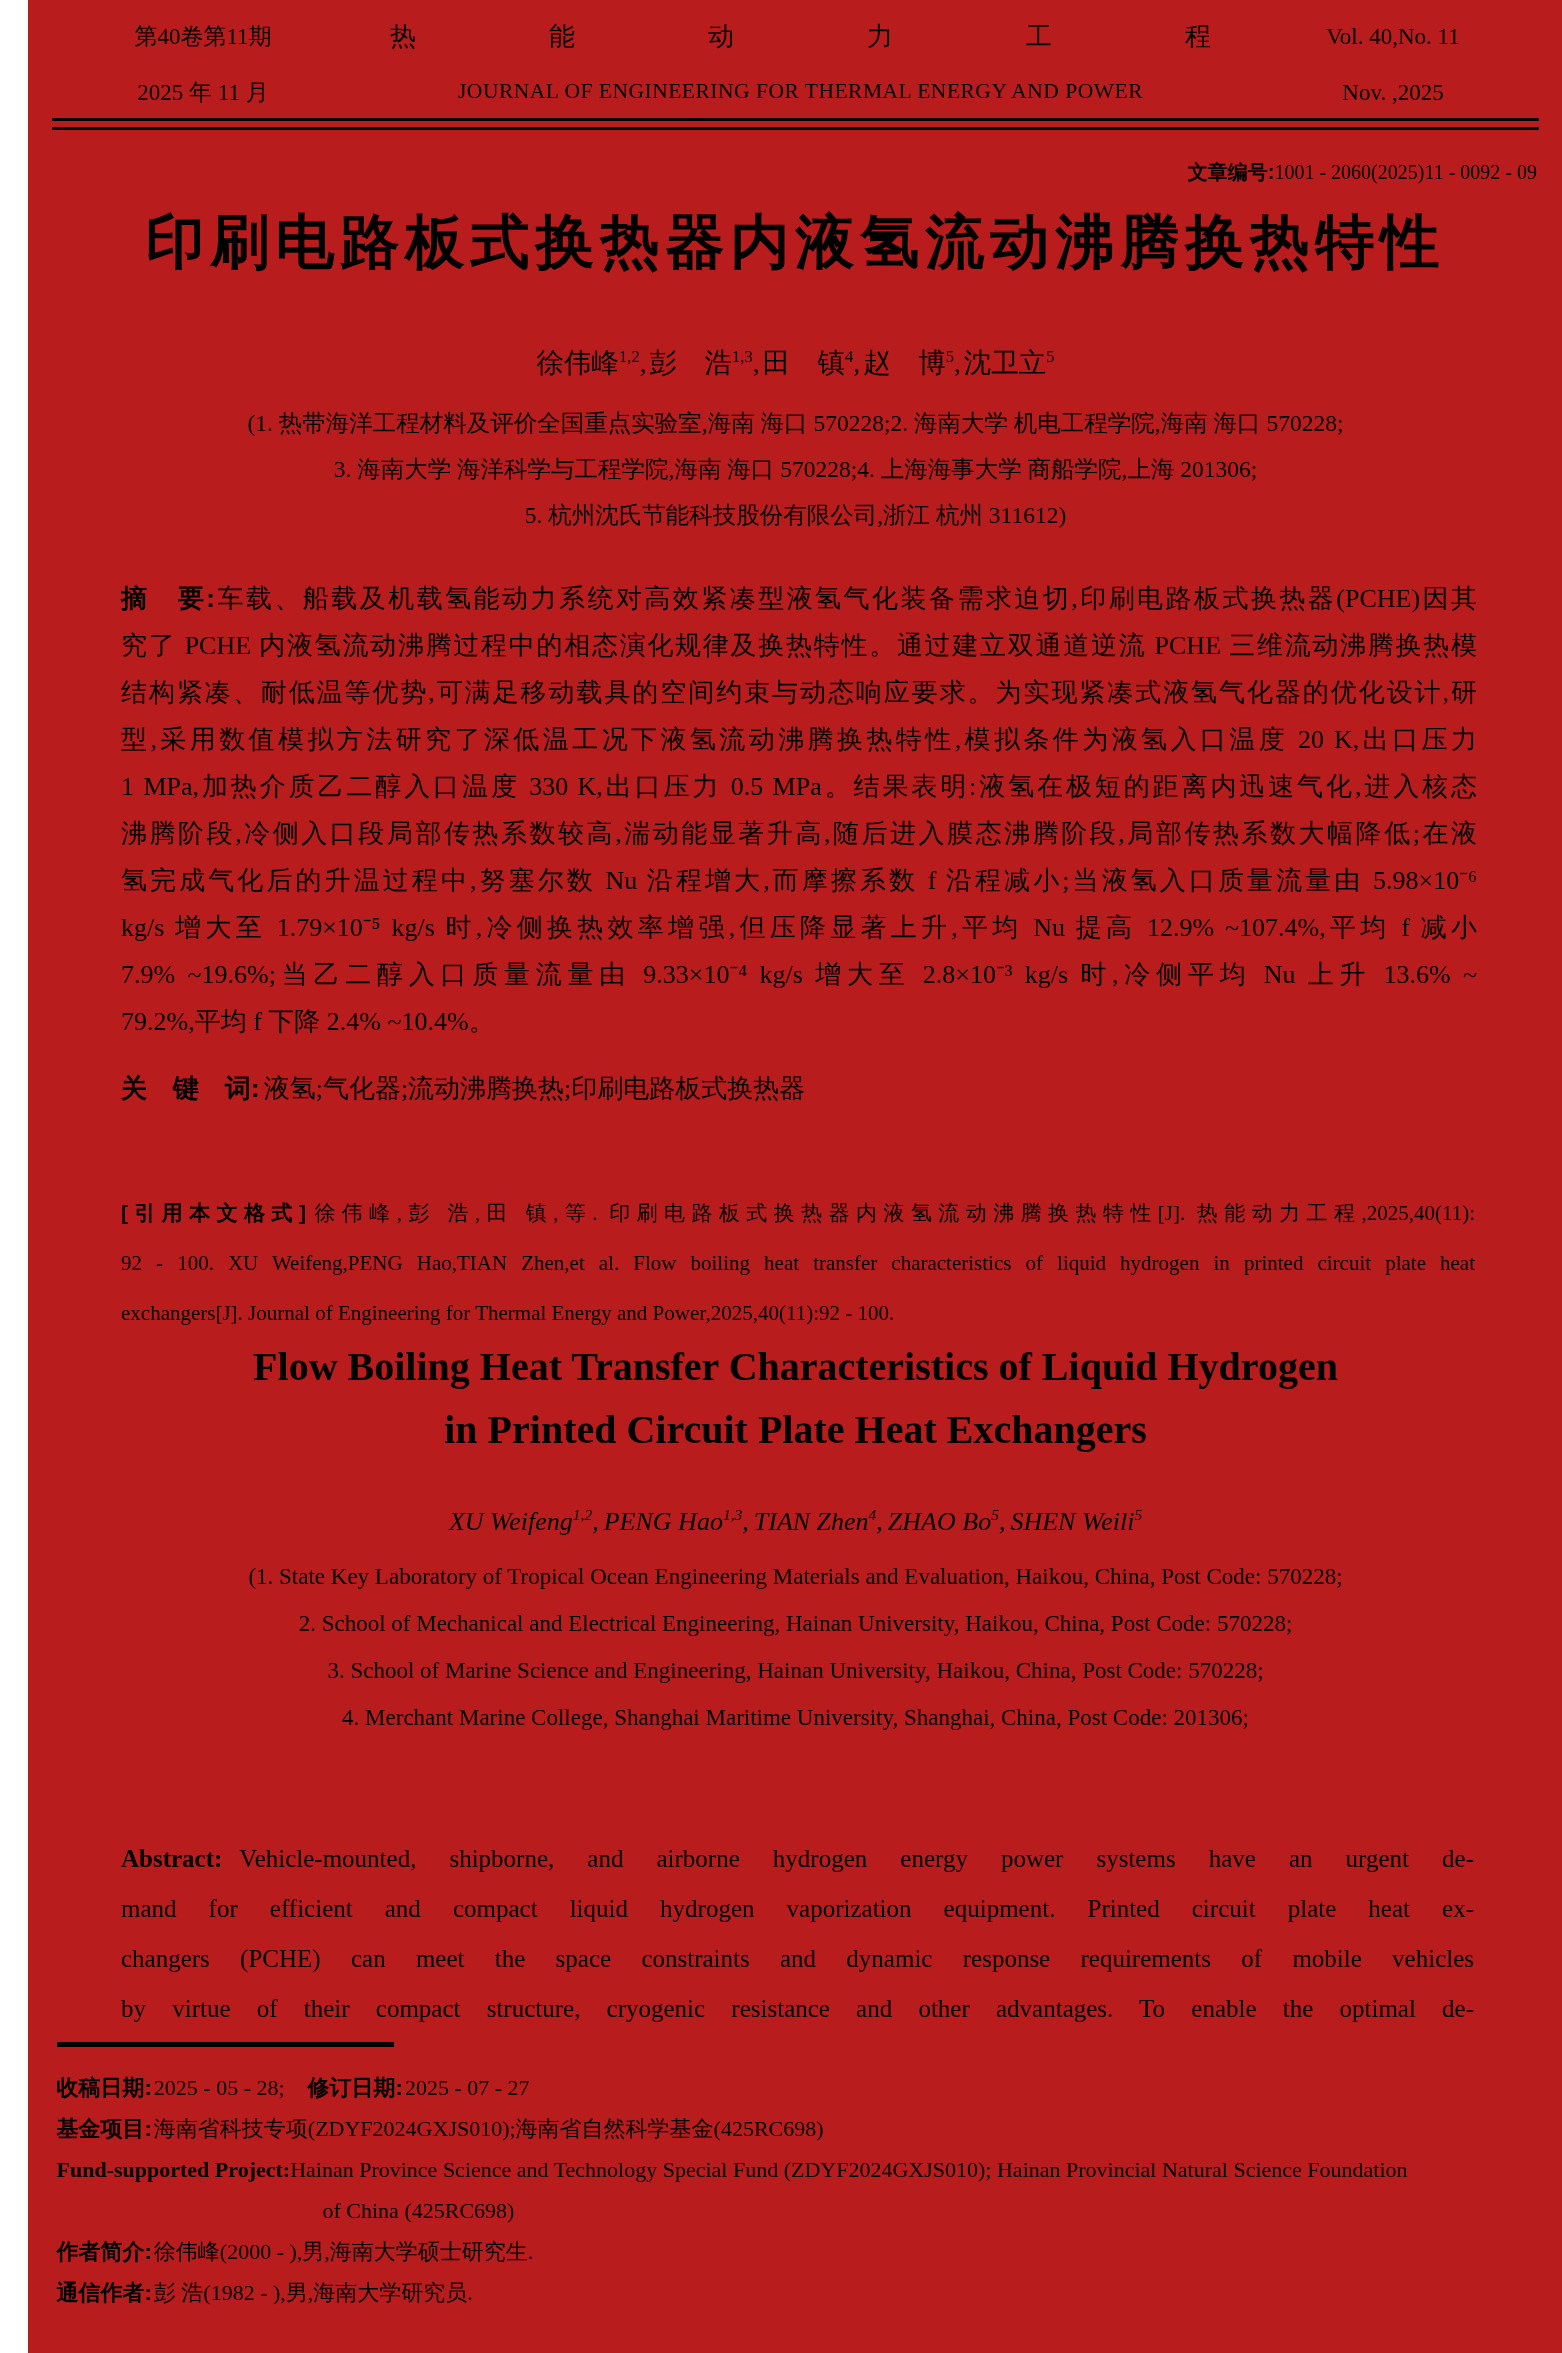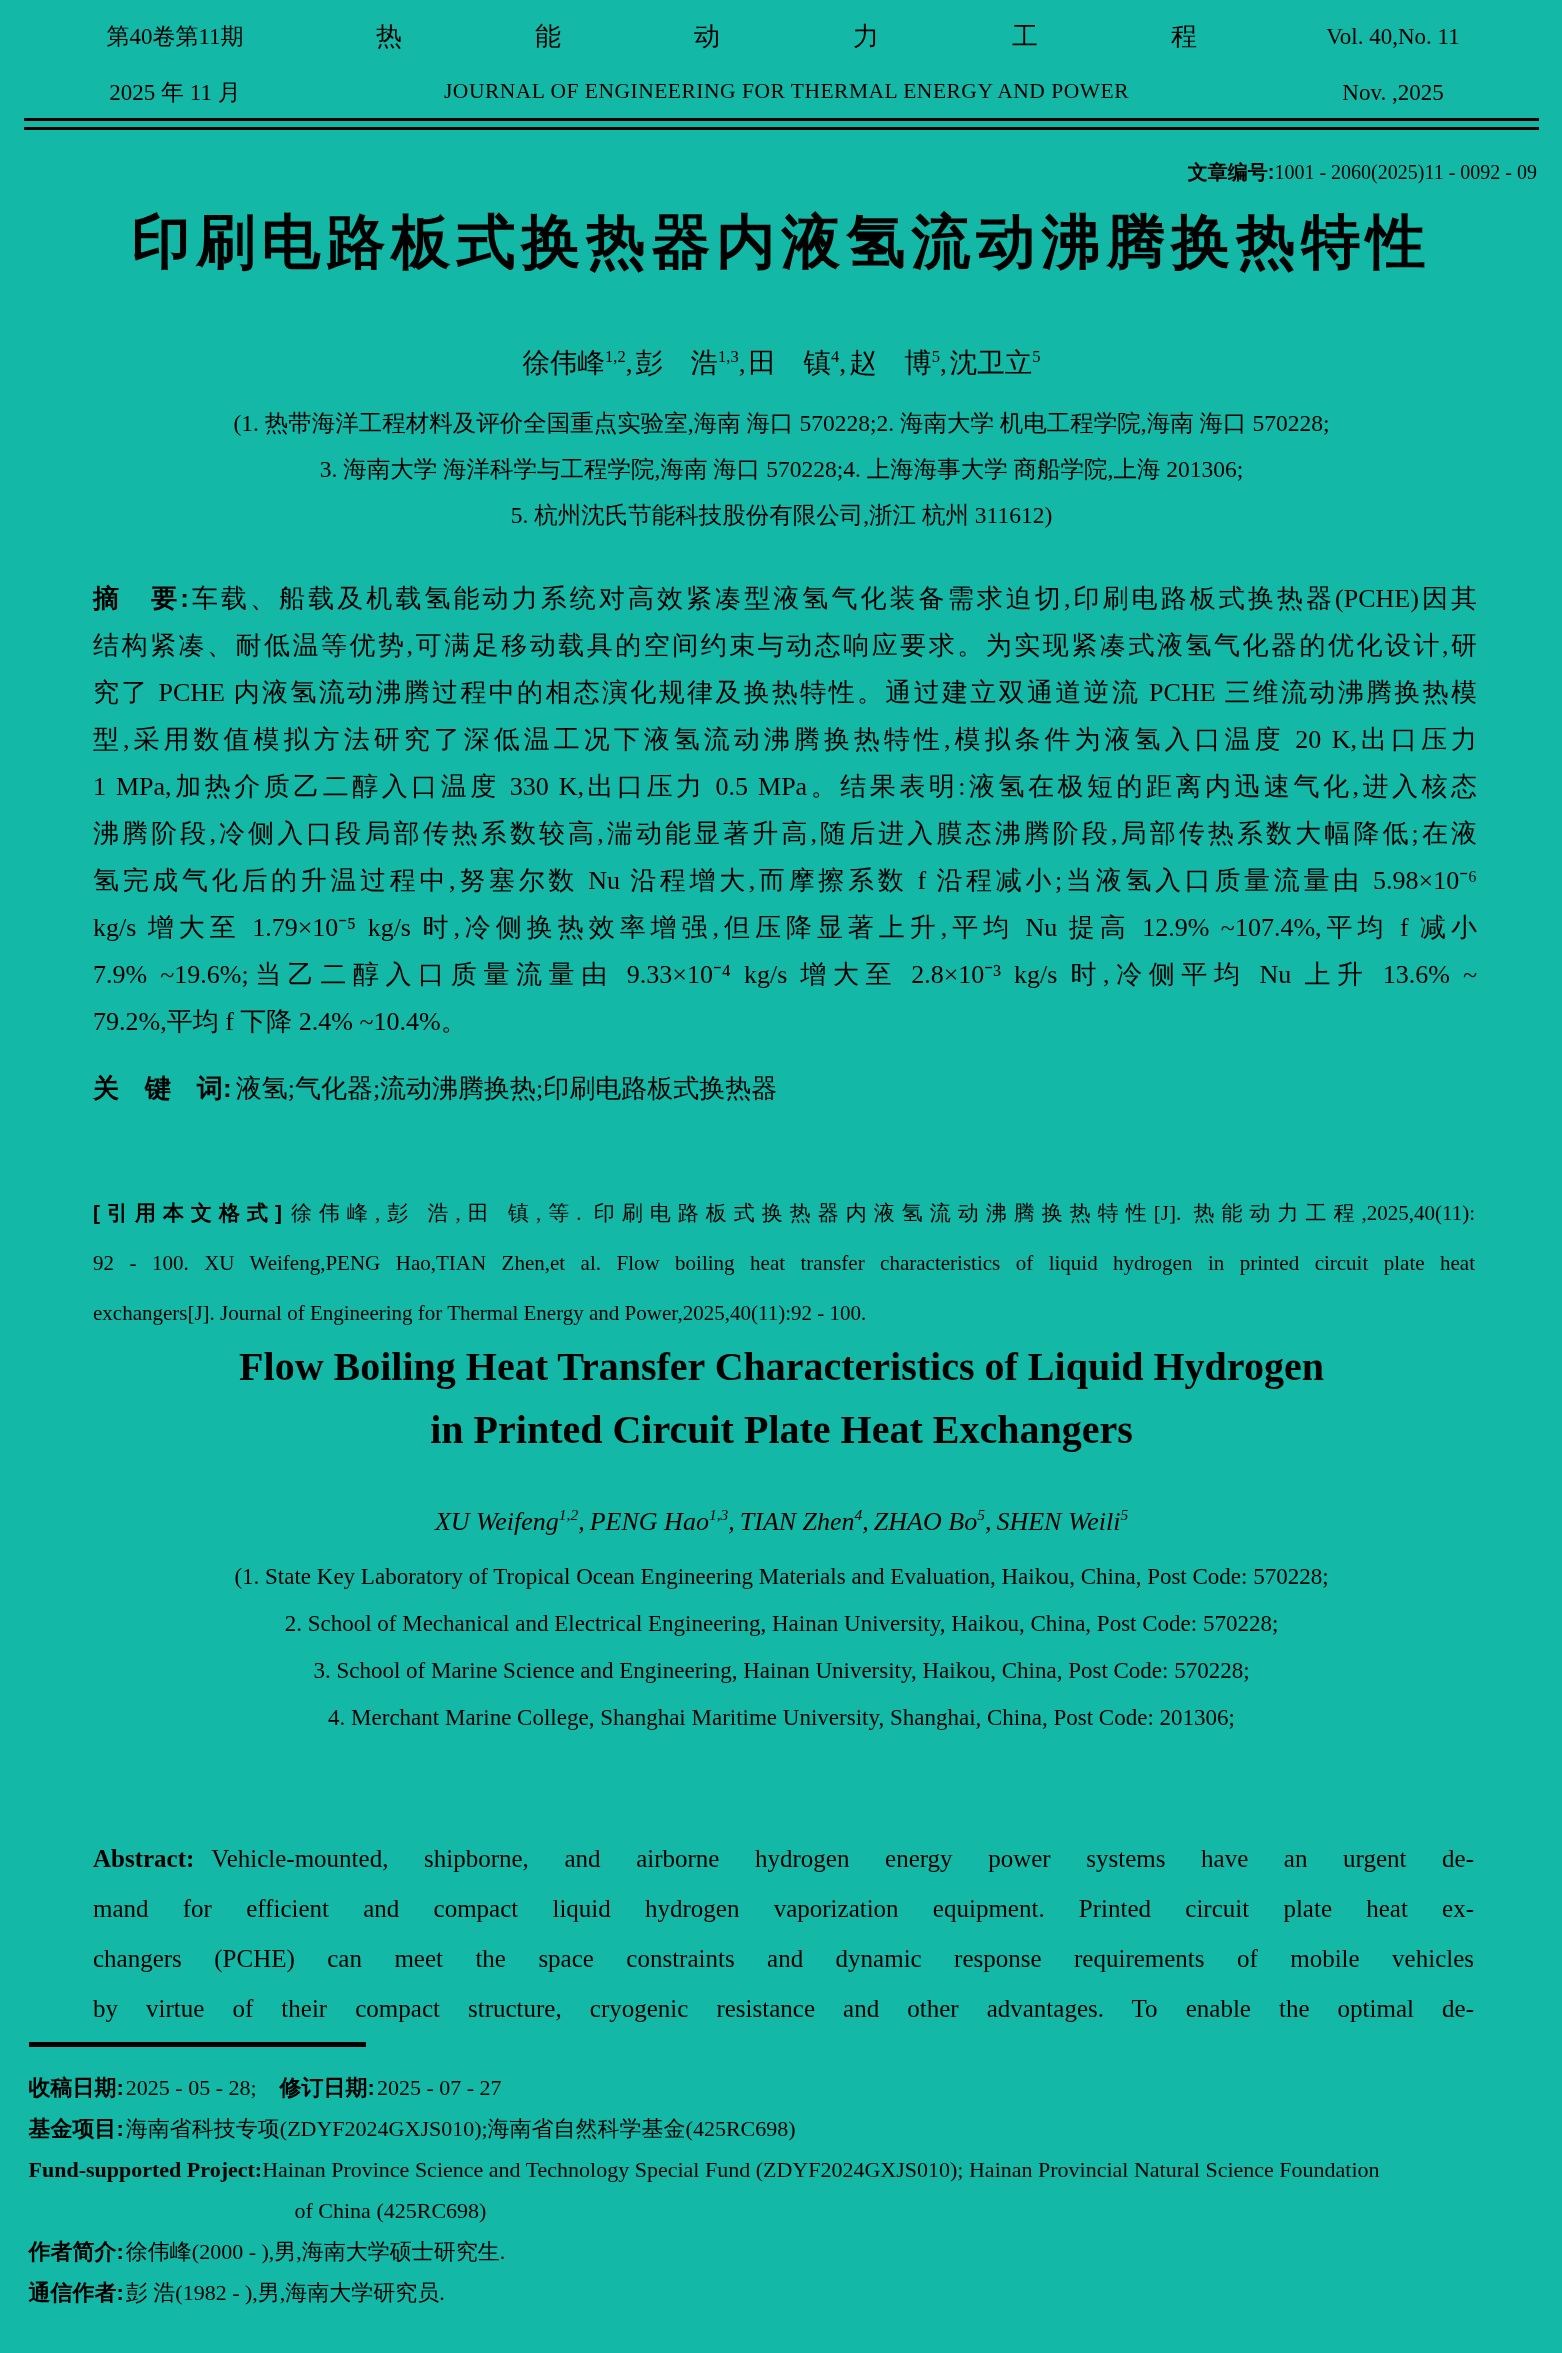--- a/index.html
+++ b/index.html
@@ -1,18 +1,18 @@
 <!DOCTYPE html>
 <html style="font-size:8px"><head>
 <meta charset="utf-8">
 <style>
   html,body{margin:0;padding:0;background:#ffffff;}
   body{width:1563px;height:2354px;position:relative;color:#000;
        font-family:"Liberation Serif", serif;}
-  .page{position:absolute;inset:0;background:#14b8a6;}
+  .page{position:absolute;inset:0;background:#b91c1c;margin-left:28px;}
 
   
   .hdr{position:absolute;top:22.5px;left:30px;right:30px;display:flex;align-items:flex-start;}
   .hcol{display:flex;flex-direction:column;gap:28px;}
   .hleft{width:290px;text-align:center;font-size:23px;}
   .hcenter{flex:1;text-align:center;}
   .hright{width:280px;text-align:center;font-size:23px;}
   .jcn{display:flex;justify-content:space-between;width:821px;margin:0 auto;
        font-size:26px;height:28px;line-height:28px;}
   .jen{font-size:21.5px;letter-spacing:0.5px;height:25px;line-height:25px;white-space:nowrap;}
@@ -114,22 +114,22 @@
   </div>
 
   <div class="affcn">
     <div>(1. 热带海洋工程材料及评价全国重点实验室,海南 海口 570228;2. 海南大学 机电工程学院,海南 海口 570228;</div>
     <div>3. 海南大学 海洋科学与工程学院,海南 海口 570228;4. 上海海事大学 商船学院,上海 201306;</div>
     <div>5. 杭州沈氏节能科技股份有限公司,浙江 杭州 311612)</div>
   </div>
 
   <section class="abscn">
     <div class="j"><span class="hei">摘　要:</span><span>车载、船载及机载氢能动力系统对高效紧凑型液氢气化装备需求迫切,印刷电路板式换热器(PCHE)因其</span></div>
+    <div class="j">究了 PCHE 内液氢流动沸腾过程中的相态演化规律及换热特性。通过建立双通道逆流 PCHE 三维流动沸腾换热模</div>
     <div class="j">结构紧凑、耐低温等优势,可满足移动载具的空间约束与动态响应要求。为实现紧凑式液氢气化器的优化设计,研</div>
-    <div class="j">究了 PCHE 内液氢流动沸腾过程中的相态演化规律及换热特性。通过建立双通道逆流 PCHE 三维流动沸腾换热模</div>
     <div class="j">型,采用数值模拟方法研究了深低温工况下液氢流动沸腾换热特性,模拟条件为液氢入口温度 20 K,出口压力</div>
     <div class="j">1 MPa,加热介质乙二醇入口温度 330 K,出口压力 0.5 MPa。结果表明:液氢在极短的距离内迅速气化,进入核态</div>
     <div class="j">沸腾阶段,冷侧入口段局部传热系数较高,湍动能显著升高,随后进入膜态沸腾阶段,局部传热系数大幅降低;在液</div>
     <div class="j">氢完成气化后的升温过程中,努塞尔数 Nu 沿程增大,而摩擦系数 f 沿程减小;当液氢入口质量流量由 5.98×10⁻⁶</div>
     <div class="j">kg/s 增大至 1.79×10⁻⁵ kg/s 时,冷侧换热效率增强,但压降显著上升,平均 Nu 提高 12.9% ~107.4%,平均 f 减小</div>
     <div class="j">7.9% ~19.6%;当乙二醇入口质量流量由 9.33×10⁻⁴ kg/s 增大至 2.8×10⁻³ kg/s 时,冷侧平均 Nu 上升 13.6% ~</div>
     <div class="l">79.2%,平均 f 下降 2.4% ~10.4%。</div>
   </section>
 
   <div class="kw">

